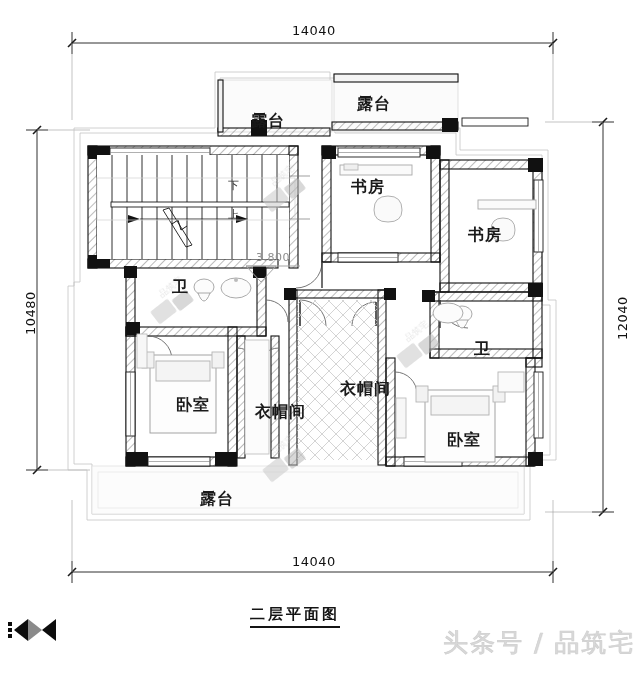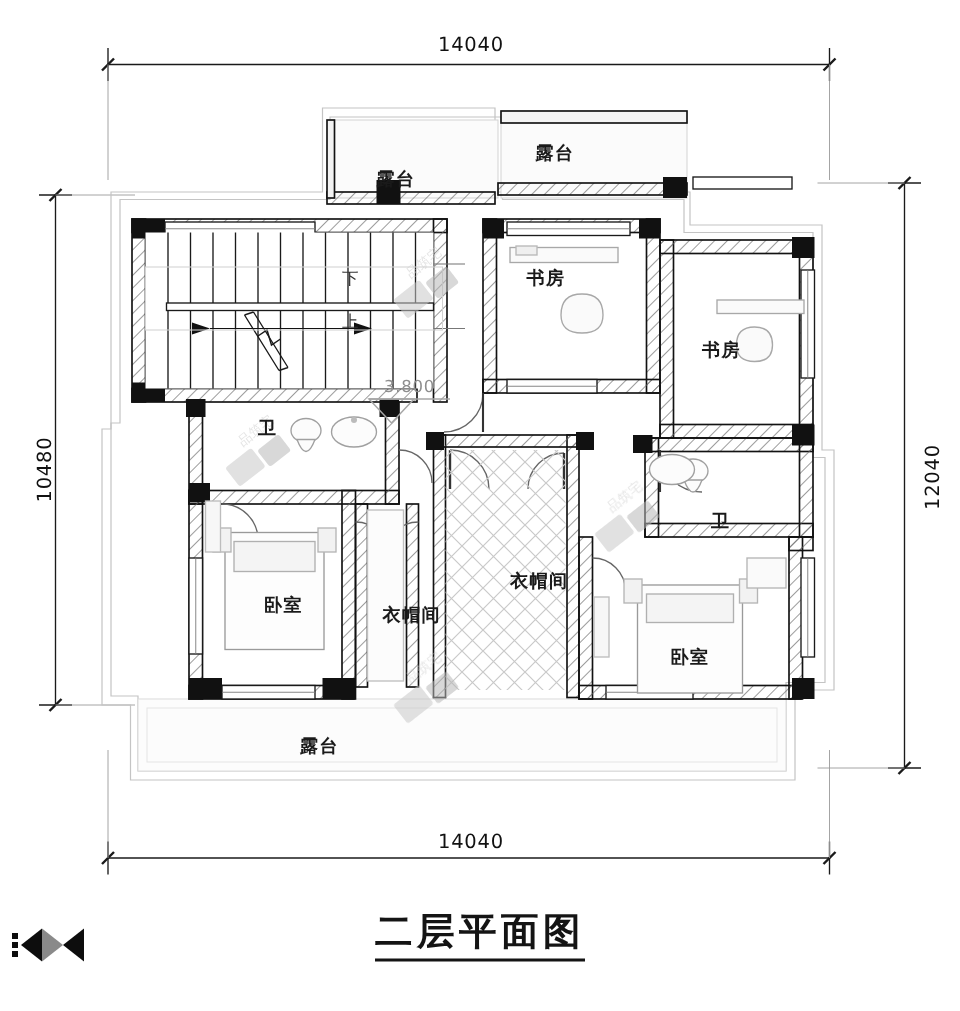--- a/index.html
+++ b/index.html
@@ -15,33 +15,33 @@
 
   
   .lbl{
     position:absolute;
     font-family:"DejaVu Sans","Liberation Sans",sans-serif;
     color:#1a1a1a;
     white-space:nowrap;
     line-height:1;
     -webkit-font-smoothing:antialiased;
   }
-  .room-lbl{font-size:12px;font-weight:700;letter-spacing:1px;}
+  .room-lbl{font-size:16px;font-weight:700;letter-spacing:1px;}
   .dim-lbl{font-size:13px;font-weight:400;color:#111;letter-spacing:.5px;}
   .dim-rot-left{transform:rotate(-90deg);transform-origin:left top;}
   .dim-rot-right{transform:rotate(-90deg);transform-origin:left top;}
   .elev-lbl{font-size:11px;color:#8e8e8e;letter-spacing:.5px;}
   .stair-lbl{font-size:11px;color:#333;}
 
   
   #title-block{
     position:absolute;left:250px;top:604px;width:230px;
   }
   #plan-title{
-    font-size:25px;font-weight:700;color:#141414;letter-spacing:3px;
+    font-size:15px;font-weight:700;color:#141414;letter-spacing:3px;
     display:inline-block;border-bottom:2px solid #141414;padding-bottom:2px;
   }
   #plan-area{
     font-size:11.5px;font-weight:700;color:#141414;letter-spacing:0px;
     margin-top:5px;
   }
 
   
   #watermark{
     position:absolute;left:443px;top:626px;
@@ -349,20 +349,21 @@
 
   <div class="lbl dim-lbl" style="left:292px;top:24px;">14040</div>
   <div class="lbl dim-lbl" style="left:292px;top:555px;">14040</div>
   <div class="lbl dim-lbl dim-rot-left" style="left:24px;top:335px;">10480</div>
   <div class="lbl dim-lbl dim-rot-right" style="left:616px;top:340px;">12040</div>
 
   <div id="title-block">
     <div id="plan-title">二层平面图</div>
   </div>
 
+  <div id="watermark">头条号 / 品筑宅</div>
 
   <svg id="logo" viewBox="0 0 58 26">
     <rect x="0" y="5" width="4" height="4" fill="#0d0d0d"></rect>
     <rect x="0" y="11" width="4" height="4" fill="#0d0d0d"></rect>
     <rect x="0" y="17" width="4" height="4" fill="#0d0d0d"></rect>
     <polygon points="6,13 20,2 20,24" fill="#0d0d0d"></polygon>
     <polygon points="20,2 20,24 34,13" fill="#8a8a8a"></polygon>
     <polygon points="34,13 48,2 48,24" fill="#0d0d0d"></polygon>
   </svg>
 

